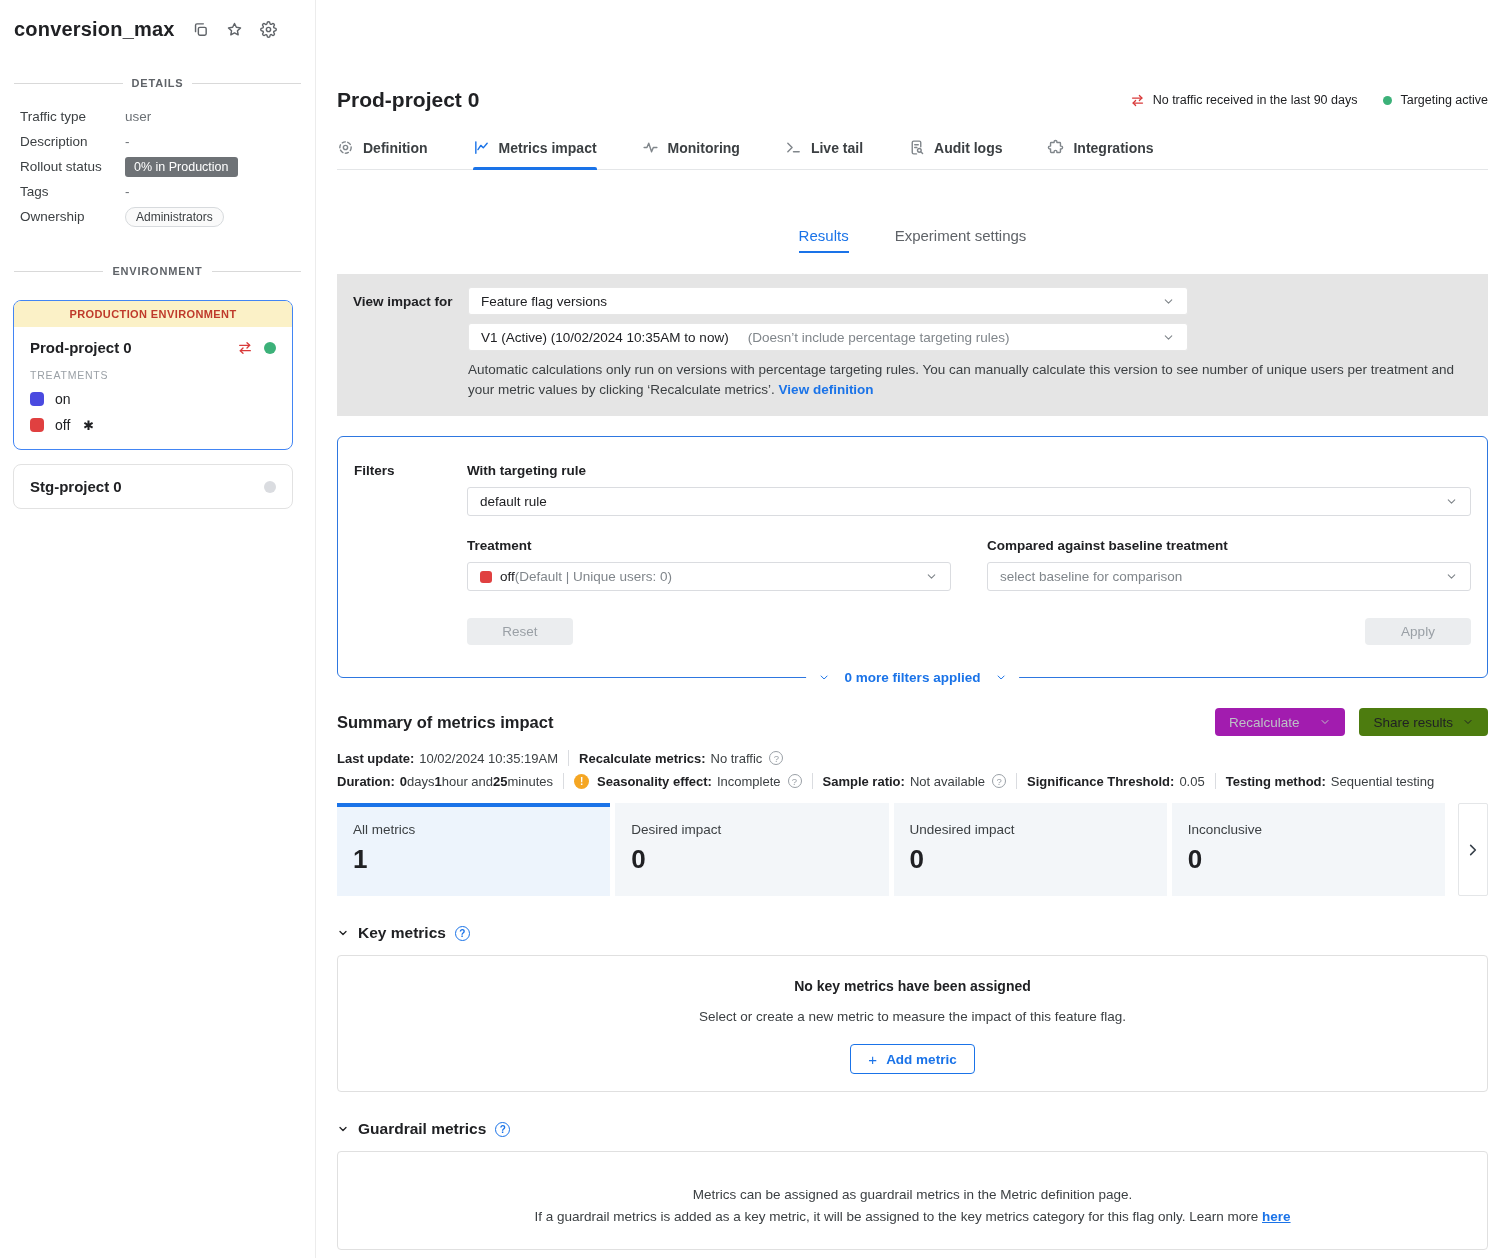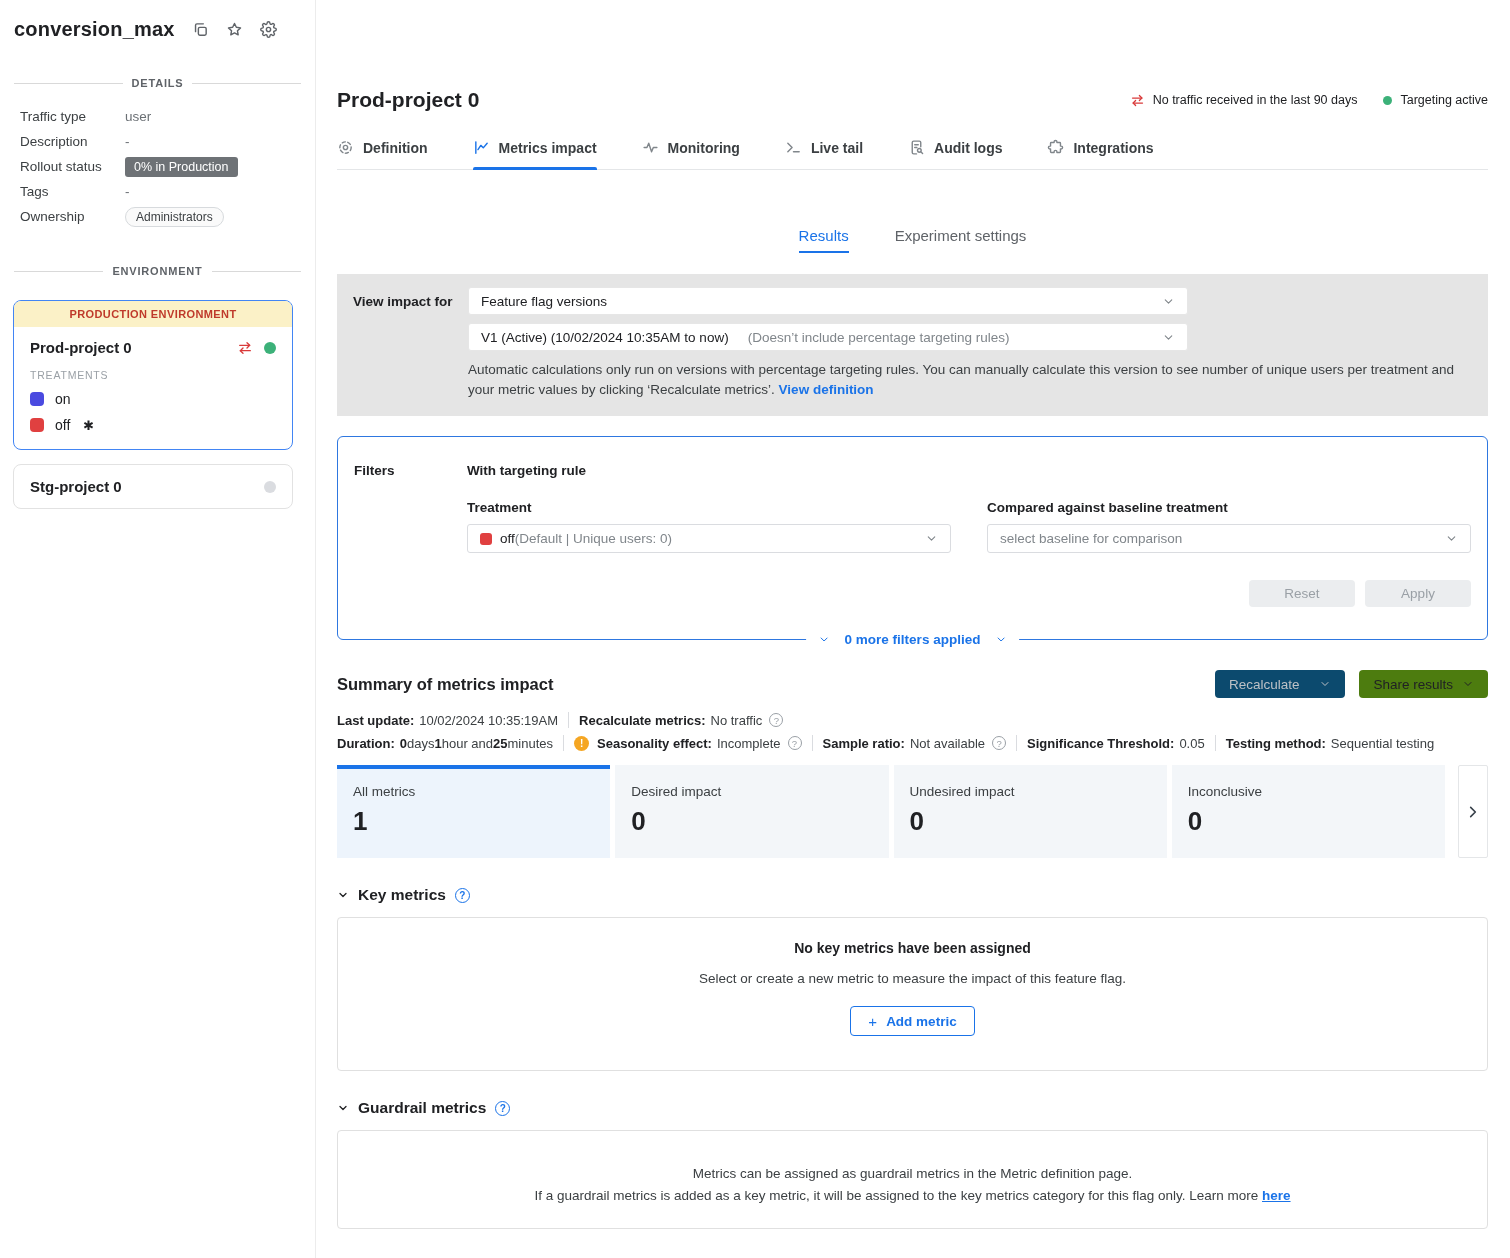--- a/index.html
+++ b/index.html
@@ -82,34 +82,34 @@
 
   .filters-panel { margin-top:20px; border:1.5px solid #2e77e0; border-radius:6px;
     position:relative; padding:26px 16px 32px 16px; display:flex; }
   .filters-label { width:113px; flex:0 0 113px; font-size:13.5px; font-weight:700; }
   .filters-content { flex:1; }
   .f-label { font-size:13.5px; font-weight:700; margin-bottom:9px; }
   .filters-content .select { border-color:#dadce0; height:29px; }
   .f-cols { display:flex; gap:36px; margin-top:22px; }
   .f-col { flex:1 1 0; }
   .sq-sm { width:12px; height:12px; border-radius:3px; margin-right:8px; flex:0 0 12px; }
-  .f-btn-row { margin-top:27px; display:flex; justify-content:flex-end; gap:10px; }
+  .f-btn-row { margin-top:27px; display:flex; justify-content:space-between; gap:10px; }
   .btn-gray { background:#ebedef; color:#9aa0a6; border:none; border-radius:4px;
     height:27px; min-width:106px; font-size:13.5px; font-family:inherit; cursor:pointer; }
   .more-filters { position:absolute; left:50%; bottom:0; transform:translate(-50%,50%);
     background:#fff; padding:0 12px; display:flex; align-items:center; gap:15px;
     color:#1a73e8; font-size:13.5px; font-weight:600; white-space:nowrap; cursor:pointer; }
   .more-filters svg { width:12px; height:12px; }
 
   .summary-head { margin-top:30px; display:flex; justify-content:space-between; align-items:center; }
   .summary-title { font-size:16.5px; font-weight:700; }
   .summary-btns { display:flex; gap:14px; }
   .btn-recalc, .btn-share { display:flex; align-items:center; gap:9px; border:none; border-radius:4px;
     height:28px; padding:0 14px; font-size:13.5px; font-family:inherit; cursor:pointer; }
-  .btn-recalc { background:#0c4a6e; color:#bdc1c6;gap:20px; }
+  .btn-recalc { background:#a21caf; color:#bdc1c6;gap:20px; }
   .btn-share { background:#4d7c0f; color:#202124; }
   .btn-recalc svg, .btn-share svg { width:12px; height:12px; }
 
   .meta { display:flex; align-items:center; flex-wrap:wrap; font-size:13px; color:#3c4043; }
   .meta b { color:#202124; }
   .meta-1 { margin-top:14px; }
   .meta-2 { margin-top:7px; }
   .m-sp { margin-left:5px; }
   .sep { width:1px; height:16px; background:#dadce0; margin:0 10px; }
   .q-icon { width:14px; height:14px; border:1px solid #9aa0a6; color:#9aa0a6; border-radius:50%;
@@ -127,21 +127,21 @@
   .m-card-label { font-size:13.5px; color:#3c4043; }
   .m-card-value { font-size:26px; font-weight:700; margin-top:7px; }
   .cards-next { margin-left:13px; width:30px; background:#fff; border:1px solid #e4e6e8;
     border-radius:2px; display:flex; align-items:center; justify-content:center; cursor:pointer; }
   .cards-next svg { width:16px; height:16px; color:#37404a; stroke-width:2.4; }
 
   .sec-title-row { margin-top:28px; display:flex; align-items:center; gap:9px; }
   .sec-title-row svg { width:12px; height:12px; color:#202124; stroke-width:2.6; }
   .sec-title { font-size:15.5px; font-weight:700; }
   .empty-box { margin-top:13px; border:1px solid #e0e0e0; border-radius:4px; text-align:center; }
-  .kb { padding:22px 0 34px 0; }
+  .kb { padding:22px 0 17px 0; }
   .gb { padding:20px 0 25px 0; }
   .empty-title { font-size:14px; font-weight:700; }
   .empty-text { font-size:13.5px; color:#3c4043; margin-top:15px; }
   .empty-text2 { font-size:13.5px; color:#3c4043; margin-top:7px; }
   .link-u { color:#1a73e8; font-weight:600; text-decoration:underline; cursor:pointer; }
   .btn-add { margin-top:20px; display:inline-flex; align-items:center; gap:9px; background:#fff;
     border:1px solid #1a73e8; color:#1a73e8; border-radius:4px; height:30px; padding:0 17px;
     font-size:13.5px; font-weight:600; font-family:inherit; cursor:pointer; }
   .plus-glyph { font-size:15px; font-weight:400; }
 </style>
@@ -331,20 +331,28 @@
           </span>
       </div>
       <p class="vi-helper"><span>Automatic calculations only run on versions with percentage targeting rules. You can manually calculate this version to see number of unique users per treatment and your metric values by clicking ‘Recalculate metrics’. </span><a class="link">View definition</a></p>
     </div>
   </section>
 
   <section class="filters-panel">
     <div class="filters-label">Filters</div>
     <div class="filters-content">
       <div class="f-label">With targeting rule</div>
+      <div class="select">
+        <span>default rule</span>
+        <span class="chev">
+            <svg class="ic" viewBox="0 0 24 24">
+              <path d="M6 9l6 6 6-6"></path>
+            </svg>
+          </span>
+      </div>
       <div class="f-cols">
         <div class="f-col">
           <div class="f-label">Treatment</div>
           <div class="select">
             <span class="sq-off sq-sm"></span>
             <span>off</span>
             <span class="muted"> (Default | Unique users: 0)</span>
             <span class="chev">
                 <svg class="ic" viewBox="0 0 24 24">
                   <path d="M6 9l6 6 6-6"></path>

